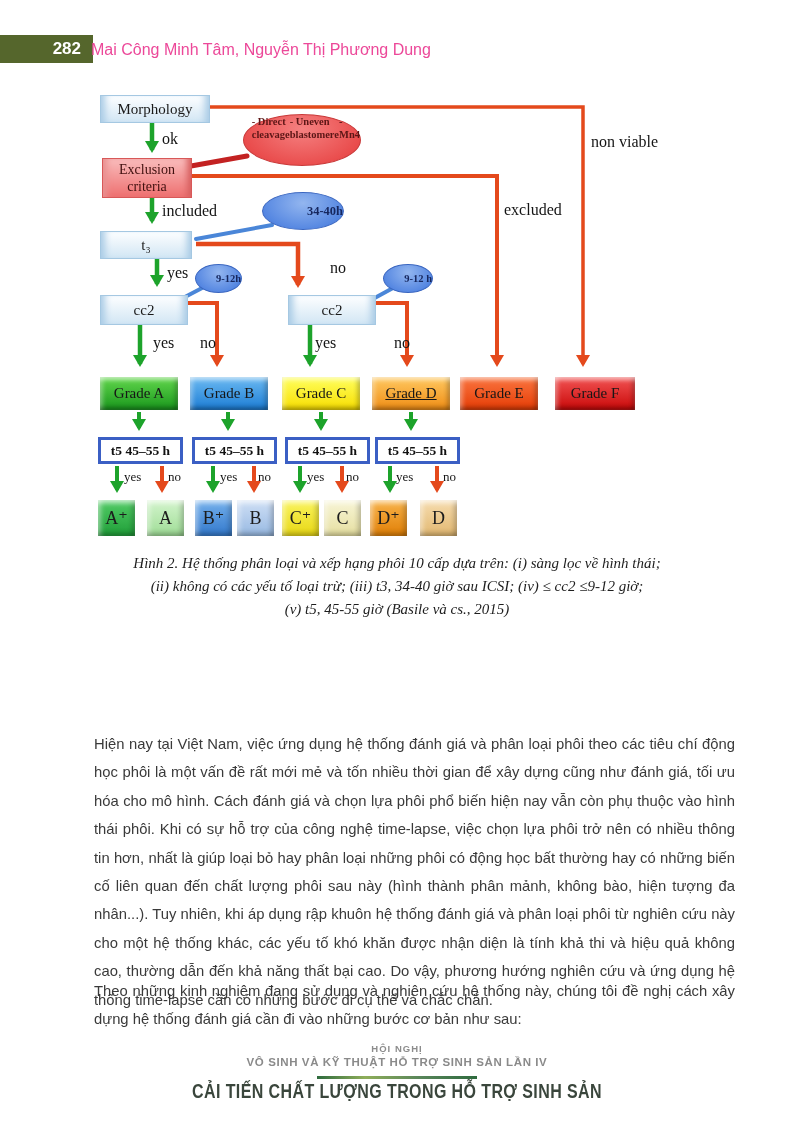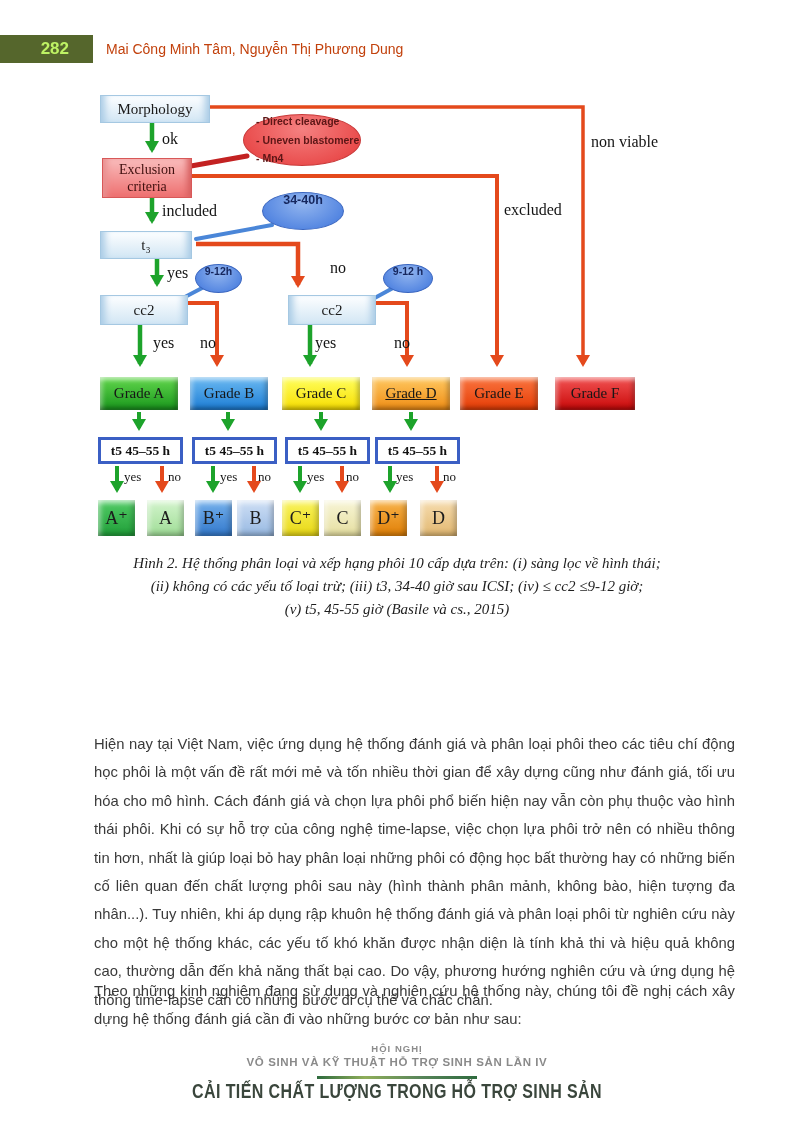--- a/index.html
+++ b/index.html
@@ -1,36 +1,36 @@
 <!DOCTYPE html>
 <html><head>
 <meta charset="utf-8">
 <style>
   html,body{margin:0;padding:0;background:#e8e8e8;}
   .page{position:relative;width:794px;height:1123px;background:#ffffff;margin:0 auto;
         font-family:"Liberation Sans",sans-serif;overflow:hidden;}
 
   
   .pagenum-box{position:absolute;left:0;top:35px;width:93px;height:28px;background:#55662c;
-    color:#bef264;font-weight:bold;font-size:17px;text-align:right;line-height:28px;
-    padding-right:24px;box-sizing:border-box;}
-  .authors{position:absolute;left:106px;top:41px;font-size:14px;color:#c2410c;}
+    color:#ffffff;font-weight:bold;font-size:17px;text-align:right;line-height:28px;
+    padding-right:12px;box-sizing:border-box;}
+  .authors{position:absolute;left:91px;top:41px;font-size:16px;color:#ec4899;}
 
   
   .fc-svg{position:absolute;left:0;top:0;width:794px;height:560px;pointer-events:none;}
   .node{position:absolute;display:flex;align-items:center;justify-content:center;
         font-family:"Liberation Serif","DejaVu Serif",serif;color:#1a1a1a;text-align:center;}
   .node-blue{background:linear-gradient(180deg,#fdfeff 0%,#d2e6f4 100%);
       border:1px solid #a5c8e2;
       box-shadow:inset 9px 0 7px -5px #a9cbe5, inset -9px 0 7px -5px #a9cbe5;}
   .node-pink{background:linear-gradient(180deg,#f9bcbc 0%,#ee7070 100%);
       border:1px solid #d85858;color:#40100f;
       box-shadow:inset 8px 0 6px -4px #e89090, inset -8px 0 6px -4px #d86060;}
-  .ellipse{position:absolute;border-radius:50%;display:flex;flex-direction:column;
-      justify-content:space-between;font-family:Liberation Sans, sans-serif;}
+  .ellipse{position:absolute;border-radius:50%;display:flex;flex-direction:row;
+      justify-content:flex-end;font-family:Liberation Serif, serif;}
   .ellipse-red{background:radial-gradient(ellipse at 50% 28%,#f58181 0%,#e94b4b 75%);
       border:1px solid #c93a3a;color:#5c1616;font-weight:bold;font-size:10.5px;
       line-height:13px;padding-left:12px;box-sizing:border-box;text-align:left;}
   .ellipse-blue{background:radial-gradient(ellipse at 50% 28%,#93b6ef 0%,#4f82e0 80%);
       border:1px solid #3a66c0;color:#16275e;font-weight:bold;text-align:center;align-items:center;}
   .bevel{box-shadow:inset 0 5px 4px -2px rgba(255,255,255,.6),
                    inset 0 -5px 4px -2px rgba(0,0,0,.32),
                    inset 5px 0 4px -2px rgba(255,255,255,.35),
                    inset -5px 0 4px -2px rgba(0,0,0,.22);}
   .grade{position:absolute;top:377px;width:78px;height:33px;display:flex;align-items:center;

